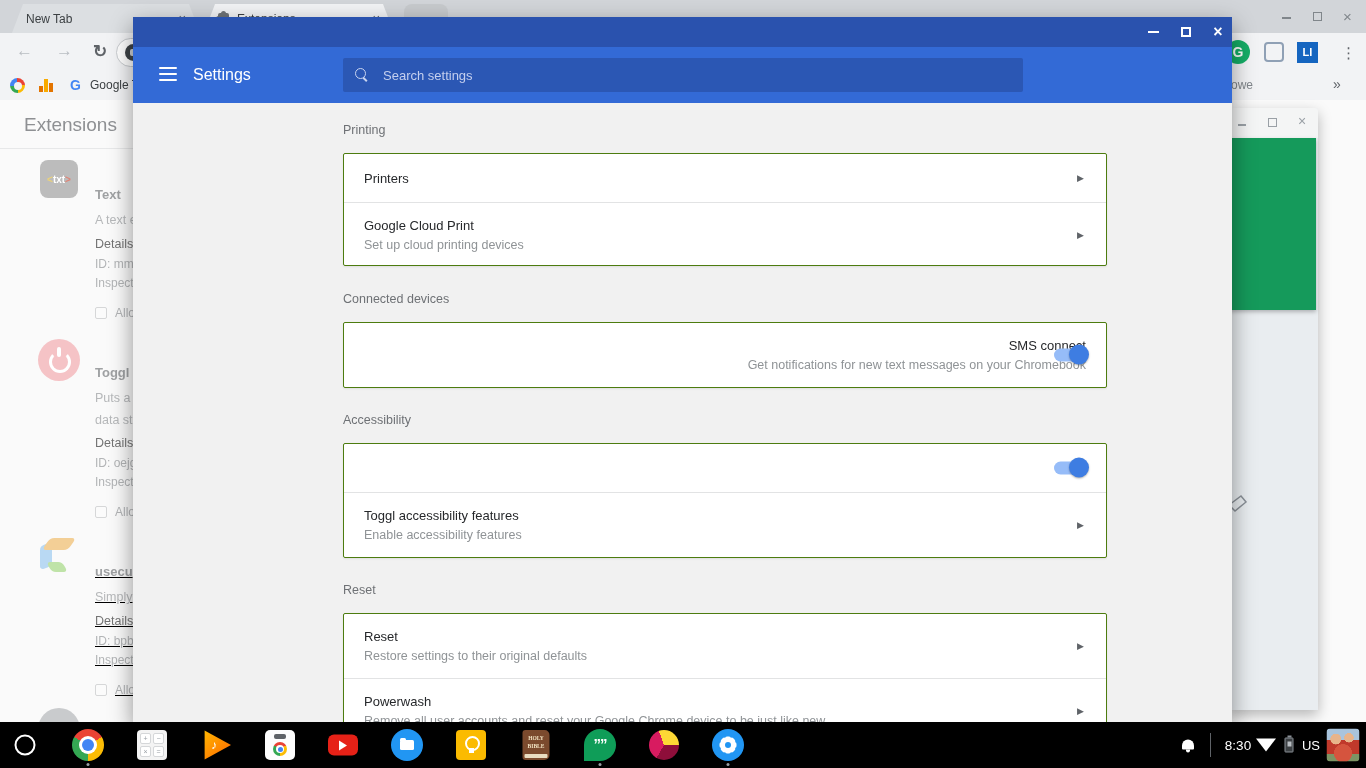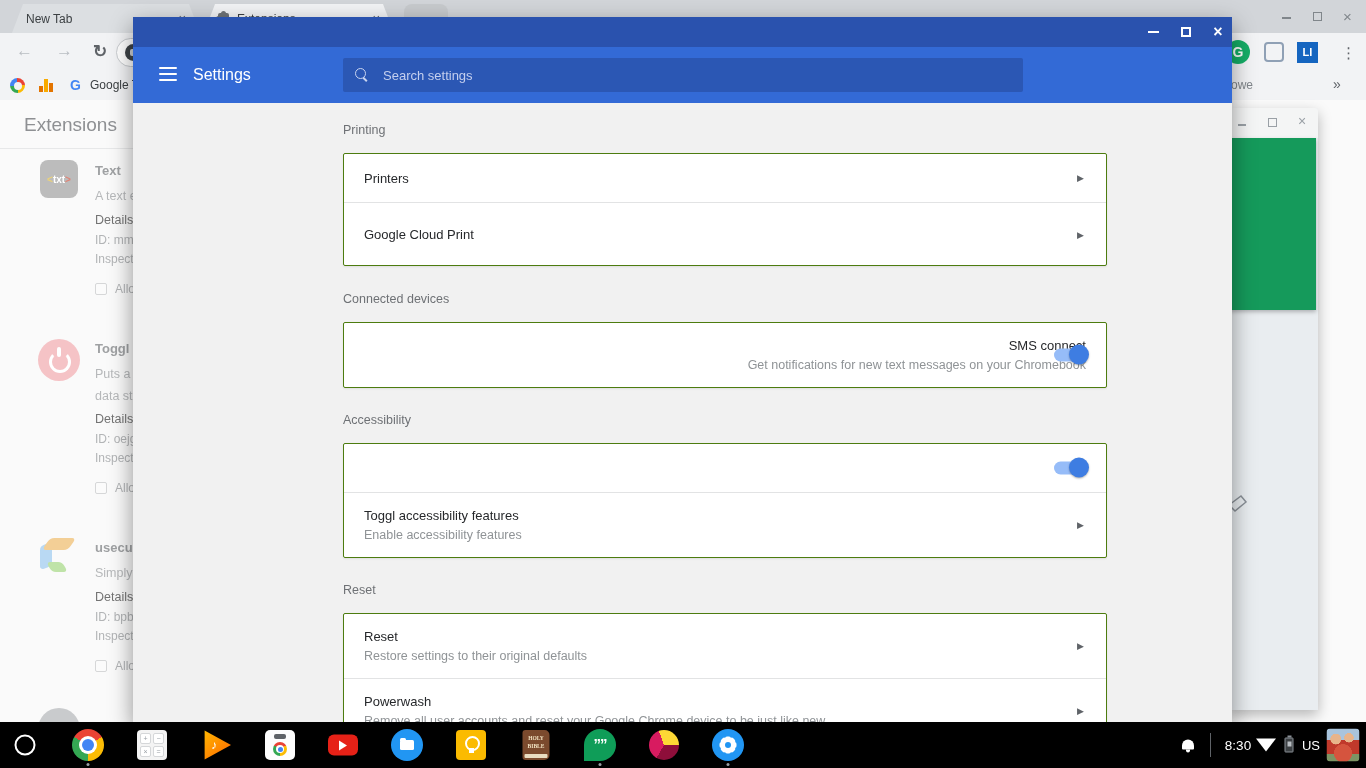--- a/index.html
+++ b/index.html
@@ -37,21 +37,21 @@
   .g-ring::after { content:''; position:absolute; inset:3.5px; background:#f2f3f5; border-radius:50%; }
   .ga-ic { position:absolute; left:39px; top:7px; width:14px; height:13px; display:flex; align-items:flex-end; gap:1.5px; }
   .ga-ic i { display:block; width:3.5px; background:#f9ab00; }
   .ga-ic i:nth-child(1){height:6px;background:#e37400;} .ga-ic i:nth-child(2){height:13px;} .ga-ic i:nth-child(3){height:9px;background:#e37400;}
   .g-letter { position:absolute; left:70px; top:5px; color:#4285f4; font-weight:bold; font-size:14px; }
 
   .page { position:absolute; top:100px; left:0; right:0; bottom:46px; background:#fafafa; }
   .page-h1 { position:absolute; left:24px; top:14px; font-size:19px; color:#8e9093; }
   .page-hr { position:absolute; left:0; top:48px; width:420px; height:1px; background:#e7e8e9; }
 
-  .ext-item { position:absolute; }
+  .ext-item { position:absolute;margin-top:24px; }
   .ext-t  { font-size:13px; color:#9fa1a3; font-weight:bold; }
   .ext-d  { font-size:12.5px; color:#b6b8ba; }
   .ext-a  { font-size:12.5px; color:#737373; }
   .ext-m  { font-size:12px; color:#b2b4b6; }
   .ext-chk { display:inline-block; width:12px; height:12px; border:1.5px solid #d6d7d8; border-radius:2px; vertical-align:-2px; margin-right:8px; background:#fbfbfb; }
   .ic-txt { position:absolute; left:40px; width:38px; height:38px; background:#bcbcbc; border-radius:8px;
             color:#fff; font-size:10px; font-weight:bold; display:flex; align-items:center; justify-content:center; }
   .ic-txt .lt { color:#ead27c; } .ic-txt .gt { color:#df8577; }
   .ic-toggl { position:absolute; left:38px; width:42px; height:42px; border-radius:50%; background:#f5c3c6; }
   .ic-toggl::before { content:''; position:absolute; left:11px; top:12px; width:16px; height:16px; border:3px solid #fff;
@@ -238,21 +238,21 @@
       <div class="ext-m" style="margin-top:6px;">ID: oejg</div>
       <div class="ext-m" style="margin-top:5px;">Inspect</div>
       <div style="margin-top:13px;"><span class="ext-chk"></span><span class="ext-m">Allo</span></div>
     </div>
 
     <div class="ic-usecu" style="top:438px;">
         <i class="b1"></i>
         <i class="b2"></i>
         <i class="b3"></i>
       </div>
-    <div class="ext-item" style="left:95px;top:440px;">
+    <div class="ext-item" style="left:95px;top:440px;text-decoration:underline;">
       <div class="ext-t">usecu</div>
       <div class="ext-d" style="margin-top:11px;">Simply</div>
       <div class="ext-a" style="margin-top:10px;">Details</div>
       <div class="ext-m" style="margin-top:6px;">ID: bpb</div>
       <div class="ext-m" style="margin-top:5px;">Inspect</div>
       <div style="margin-top:13px;"><span class="ext-chk"></span><span class="ext-m">Allo</span></div>
     </div>
 
     <div class="ic-circle4" style="top:608px;"></div>
   </div>
@@ -296,20 +296,21 @@
     <div class="swin-body">
 
       <div class="sec-label" style="top:20px;">Printing</div>
       <div class="card" style="top:50px;height:113px;">
         <div class="srow" style="height:48px;">
           <div class="rt">Printers</div>
           <span class="row-arrow">▶</span>
         </div>
         <div class="srow" style="height:64px;">
           <div class="rt">Google Cloud Print</div>
+          <div class="rs">Set up cloud printing devices</div>
           <span class="row-arrow">▶</span>
         </div>
       </div>
 
       <div class="sec-label" style="top:189px;">Connected devices</div>
       <div class="card" style="top:219px;height:66px;text-align:right;">
         <div class="srow" style="height:64px;">
           <div class="rt">SMS connect</div>
           <div class="rs">Get notifications for new text messages on your Chromebook</div>
           <span class="toggle">

